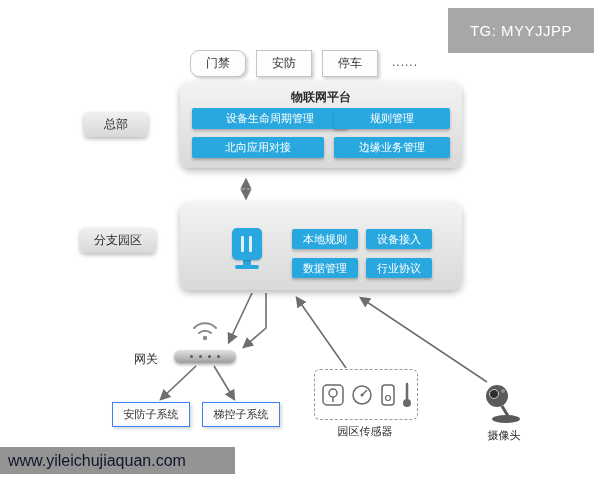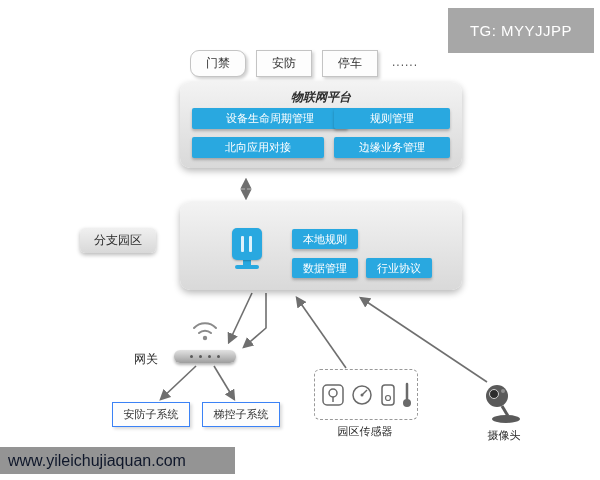--- a/index.html
+++ b/index.html
@@ -3,21 +3,21 @@
 <meta charset="utf-8">
 <style>
   html,body{margin:0;padding:0;background:#fff;}
   .stage{position:relative;width:600px;height:480px;background:#ffffff;overflow:hidden;
          font-family:"Liberation Sans",sans-serif;}
 
   
   .panel{position:absolute;background:linear-gradient(180deg,#f3f3f3 0%,#e3e3e3 60%,#d9d9d9 100%);
          border-radius:10px;box-shadow:0 3px 7px rgba(0,0,0,.28);}
   .panel-title{position:absolute;top:7px;left:0;right:0;text-align:center;
-               font-size:12px;font-weight:bold;color:#2b2b2b;font-style:italic;}
+               font-size:12px;font-weight:bold;color:#2b2b2b;}
 
   
   .chip{position:absolute;background:#29a8e0;color:#fff;font-size:11px;
         display:flex;align-items:center;justify-content:center;border-radius:2px;
         box-shadow:0 2px 3px rgba(0,0,0,.25);white-space:nowrap;}
 
   
   .tag{position:absolute;background:linear-gradient(180deg,#f0f0f0,#d8d8d8);border-radius:5px;
        box-shadow:0 2px 4px rgba(0,0,0,.28);display:flex;align-items:center;justify-content:center;
        font-size:12px;color:#2b2b2b;}
@@ -99,31 +99,33 @@
   <div class="dots">......</div>
 
   <div class="panel" style="left:180px;top:82px;width:282px;height:86px;">
     <div class="panel-title">物联网平台</div>
     <div class="chip" style="left:12px;top:26px;width:156px;height:21px;">设备生命周期管理</div>
     <div class="chip" style="left:154px;top:26px;width:116px;height:21px;">规则管理</div>
     <div class="chip" style="left:12px;top:55px;width:132px;height:21px;">北向应用对接</div>
     <div class="chip" style="left:154px;top:55px;width:116px;height:21px;">边缘业务管理</div>
   </div>
 
+  <div class="tag" style="left:84px;top:112px;width:64px;height:25px;">总部</div>
 
   <div class="panel" style="left:180px;top:202px;width:282px;height:88px;">
     <div class="device">
       <div class="device-screen">
           <i style="left:9px;"></i>
           <i style="left:17px;"></i>
         </div>
       <div class="device-stand"></div>
       <div class="device-base"></div>
     </div>
     <div class="chip" style="left:112px;top:27px;width:66px;height:20px;">本地规则</div>
+    <div class="chip" style="left:186px;top:27px;width:66px;height:20px;">设备接入</div>
     <div class="chip" style="left:112px;top:56px;width:66px;height:20px;">数据管理</div>
     <div class="chip" style="left:186px;top:56px;width:66px;height:20px;">行业协议</div>
   </div>
 
   <div class="tag" style="left:80px;top:228px;width:76px;height:25px;">分支园区</div>
 
   <svg class="svgabs" style="left:188px;top:316px;" width="34" height="26">
     <g stroke="#8a8a8a" stroke-width="2" fill="none" stroke-linecap="round">
       <path d="M6,12 A15,15 0 0 1 28,12"></path>
       <path d="M11,17 A9,9 0 0 1 23,17"></path>

